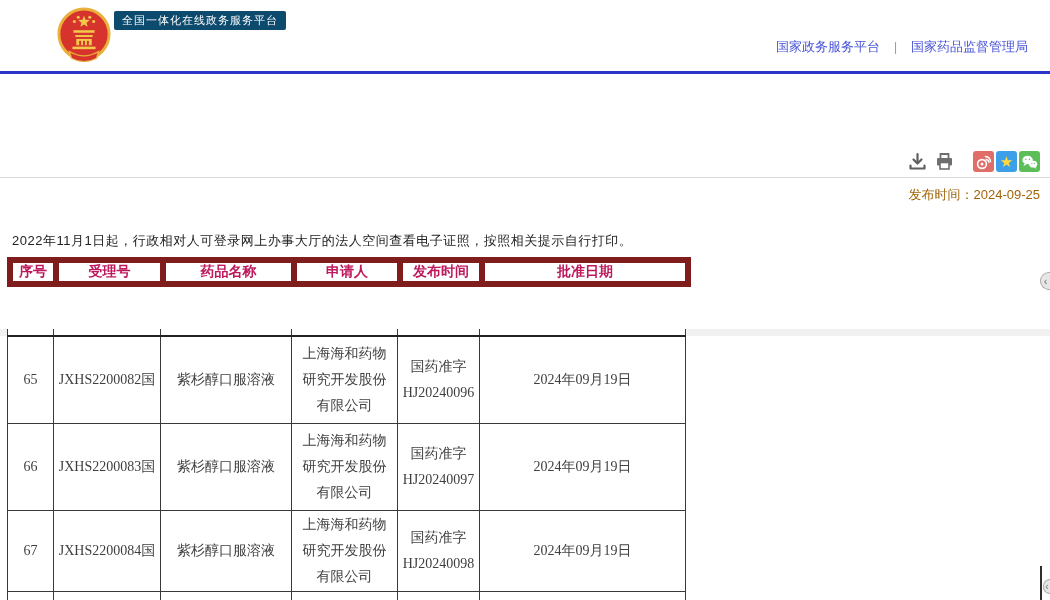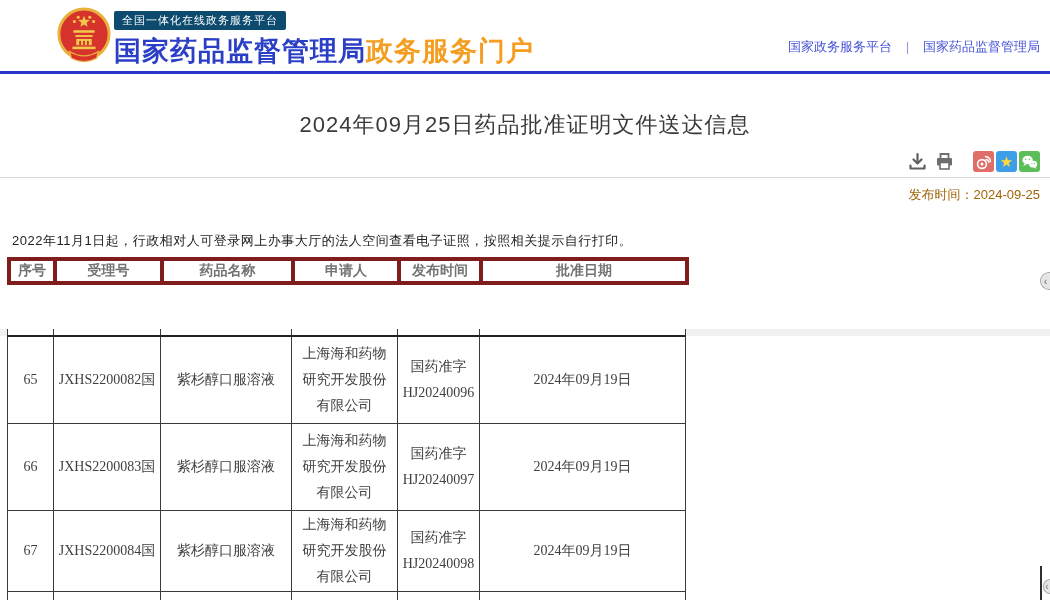--- a/index.html
+++ b/index.html
@@ -10,21 +10,21 @@
   
   .emblem { position:absolute; left:56px; top:7px; width:56px; height:60px; }
   .brand-block { position:absolute; left:114px; top:10px; }
   .badge {
     display:inline-block; background:#0c4a6e; color:#fff; font-size:11px;
     line-height:19px; height:19px; padding:0 8px; letter-spacing:1px; border-radius:2px;
   }
   .brand-line { margin-top:3px; font-size:27px; font-weight:700; letter-spacing:1px; white-space:nowrap; cursor:pointer; }
   .brand-primary { color:#2b3fc6; }
   .brand-secondary { color:#f49d1f; }
-  .top-nav { position:absolute; top:38px; right:10px; font-size:13px; color:#4653d6; display:flex; align-items:center; }
+  .top-nav { position:absolute; top:38px; right:22px; font-size:13px; color:#4653d6; display:flex; align-items:center; }
   .top-nav a { color:#4653d6; text-decoration:none; cursor:pointer; }
   .top-nav .sep { color:#8a92e0; margin:0 14px; font-size:12px; }
   .blue-bar { position:absolute; left:0; top:71px; width:1050px; height:3px; background:#2b35c8; }
 
   
   .article-title { position:absolute; left:0; top:110px; width:1050px; text-align:center;
     font-size:22px; color:#3a3a3a; font-weight:500; letter-spacing:1px; }
   .toolbar { position:absolute; top:151px; right:10px; display:flex; align-items:center; }
   .tool-ic { width:20px; height:20px; cursor:pointer; display:flex; align-items:center; justify-content:center; }
   .tool-ic.dl { margin-right:7px; }
@@ -43,22 +43,22 @@
   
   table { border-collapse:collapse; table-layout:fixed; background:#fff; }
   col.c-seq  { width:46px; }
   col.c-acc  { width:107px; }
   col.c-drug { width:131px; }
   col.c-app  { width:106px; }
   col.c-appr { width:82px; }
   col.c-date { width:206px; }
 
   .head-table { position:absolute; left:7px; top:257px; border:2px solid #000; }
-  .head-table th { border:4px solid #7f1d1d; height:24px; text-align:center; vertical-align:middle;
-    font-family:"Liberation Serif","DejaVu Serif",serif; font-size:14px; font-weight:700; color:#737373; }
+  .head-table th { border:6px solid #7f1d1d; height:24px; text-align:center; vertical-align:middle;
+    font-family:"Liberation Serif","DejaVu Serif",serif; font-size:14px; font-weight:700; color:#be185d; }
 
   .gray-strip { position:absolute; left:0; top:329px; width:1050px; height:7px; background:#f1f1f1; }
 
   .body-wrap { position:absolute; left:7px; top:329px; width:681px; height:271px; overflow:hidden; z-index:2; }
   .body-table { margin-top:-3px; border:1px solid #333; }
   .body-table td { border:1px solid #3a3a3a; text-align:center; vertical-align:middle;
     font-family:"Liberation Serif","DejaVu Serif",serif; font-size:14px; color:#3f3f3f; line-height:26px; }
   tr.sliver td { height:9px; border-top:0; border-bottom:2px solid #222; }
   tr.r65 td { height:88px; }
   tr.r66 td { height:87px; }
@@ -96,34 +96,30 @@
     <rect x="21" y="33" width="16" height="6.5" fill="#f2c94c"></rect>
     <rect x="24" y="35" width="2" height="4.5" fill="#d6332c"></rect>
     <rect x="28" y="35" width="2" height="4.5" fill="#d6332c"></rect>
     <rect x="32" y="35" width="2" height="4.5" fill="#d6332c"></rect>
     <rect x="17" y="41" width="24" height="2.6" fill="#f2c94c"></rect>
     <path d="M14 46 Q29 55 44 46 L42 53 Q29 60 16 53 Z" fill="#d6332c" stroke="#e9b03c" stroke-width="1.4"></path>
   </svg>
 
   <div class="brand-block">
     <div class="badge">全国一体化在线政务服务平台</div>
-    <div class="brand-line">
-      <span class="brand-primary">国家药品监督管理局</span><span class="brand-secondary">政务服务门户</span>
-    </div>
   </div>
 
   <div class="top-nav">
     <a>国家政务服务平台</a>
     <span class="sep">|</span>
     <a>国家药品监督管理局</a>
   </div>
 
   <div class="blue-bar"></div>
 
-  <h1 class="article-title">2024年09月25日药品批准证明文件送达信息</h1>
 
   <div class="toolbar">
     <span class="tool-ic dl">
       <svg width="19" height="19" viewBox="0 0 19 19" fill="none" stroke="#5f5f5f" stroke-width="2.2" stroke-linecap="round" stroke-linejoin="round">
         <path d="M9.5 2v8.5"></path>
           <path d="M5.5 7.5l4 4 4-4"></path>
           <path d="M2.5 13.5v3h14v-3"></path>
       </svg>
     </span>
     <span class="tool-ic pr">

